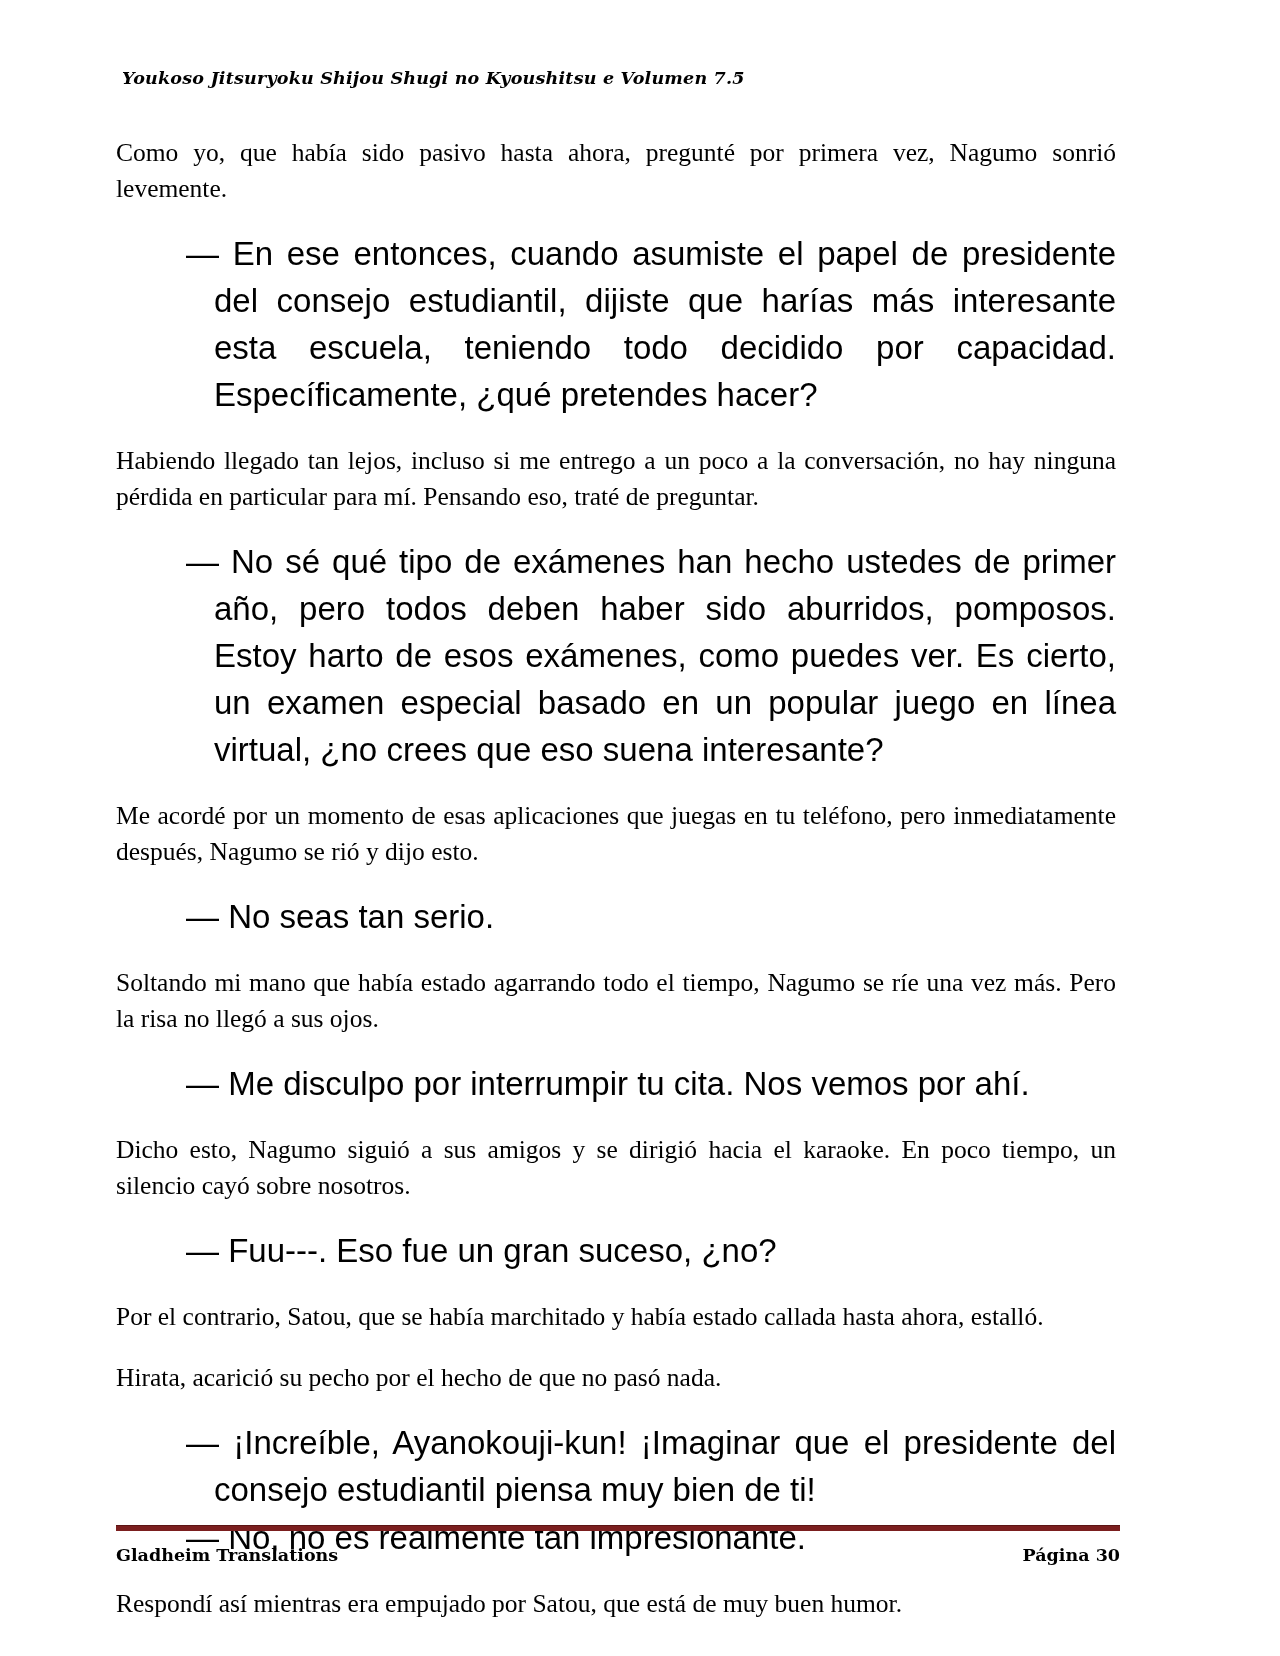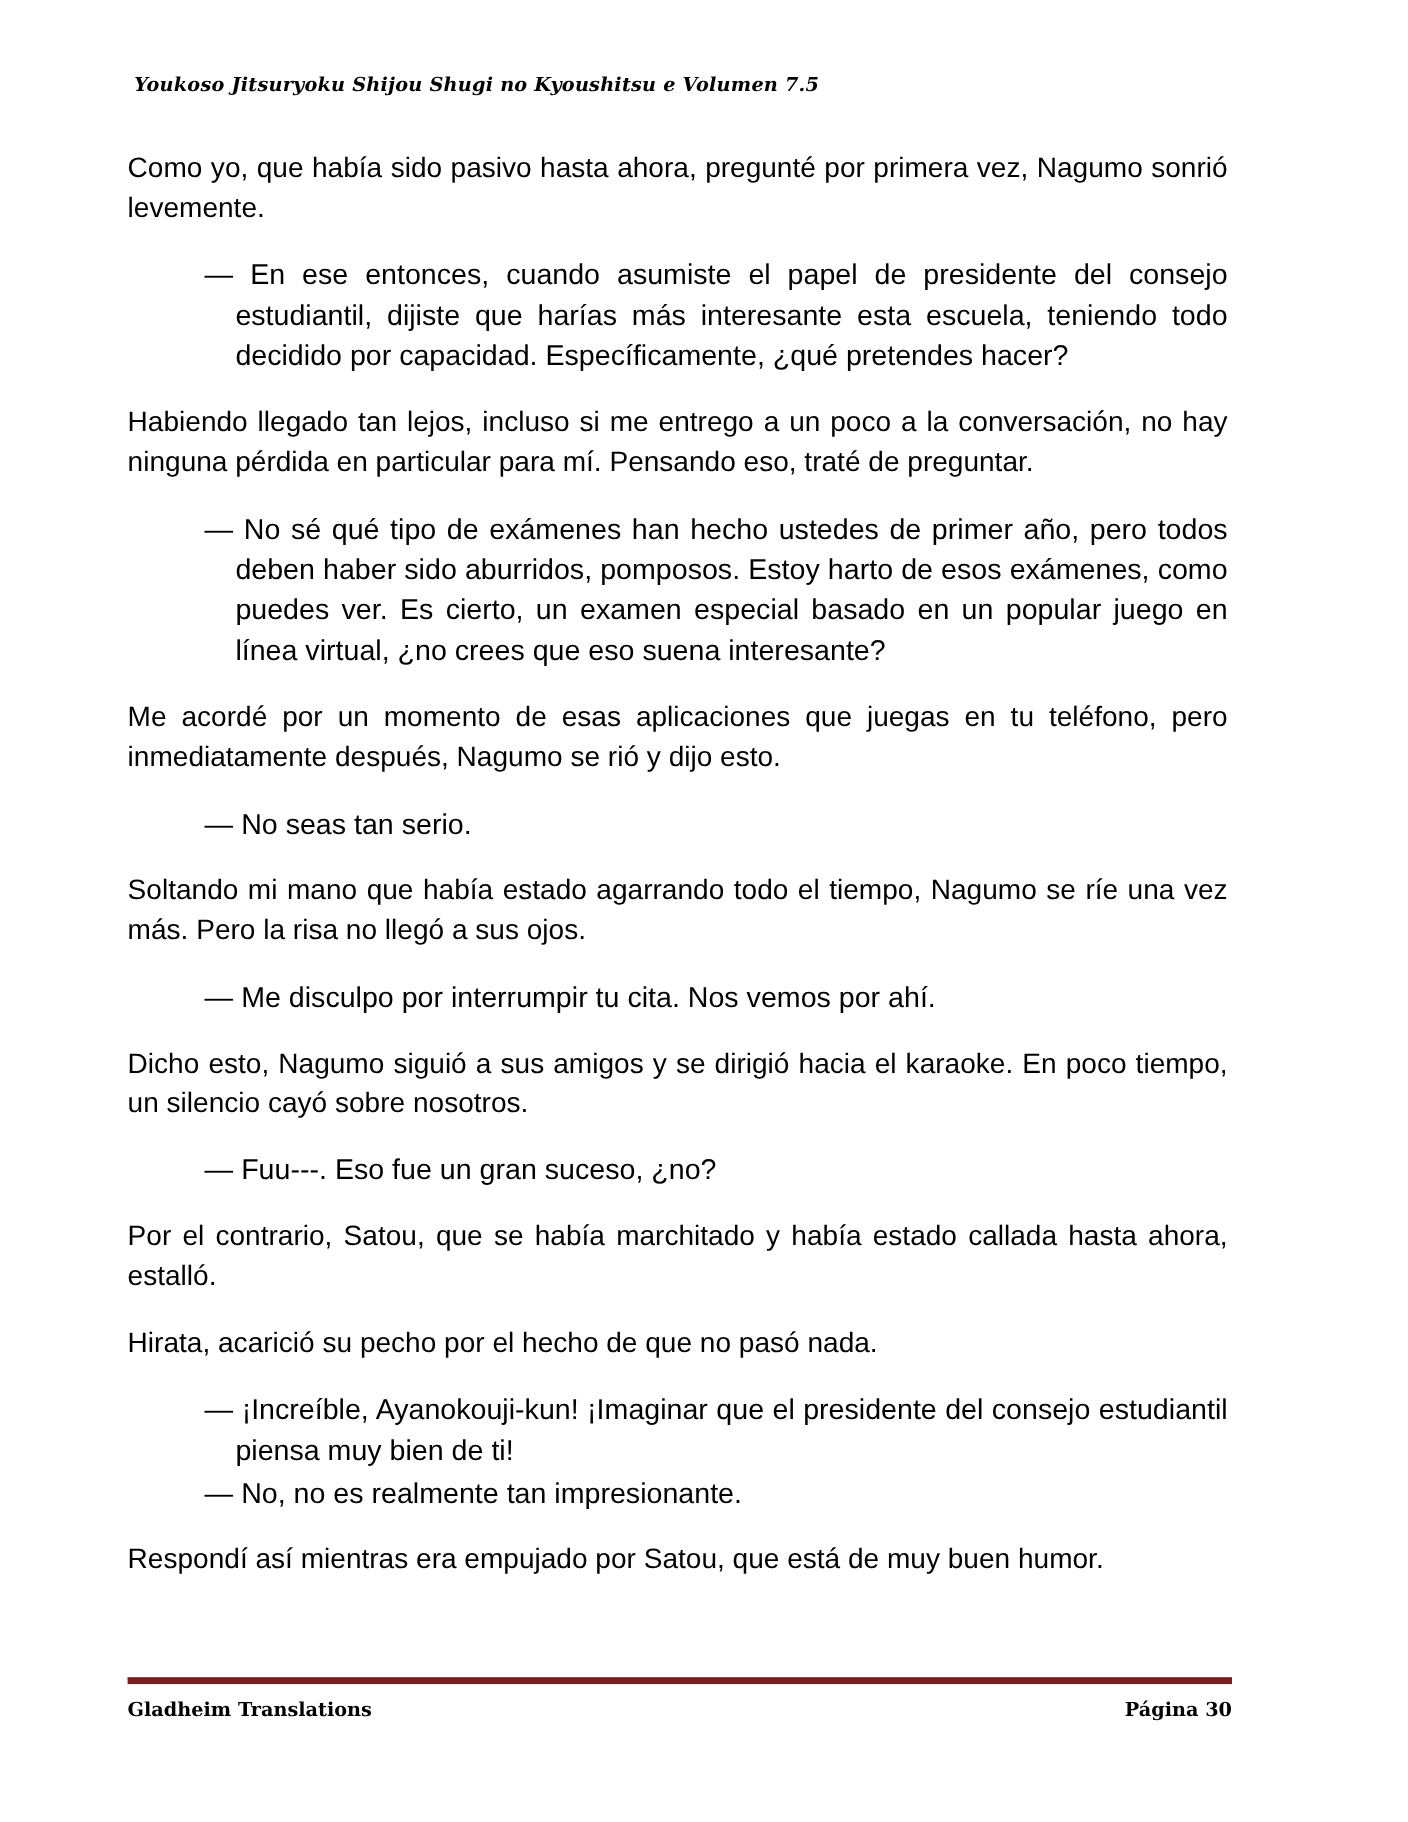--- a/index.html
+++ b/index.html
@@ -45,28 +45,29 @@
   p.para {
     margin: 0 0 24px 0;
     font-size: 25.5px;
     line-height: 1.42;
     text-align: justify;
     text-justify: inter-word;
     hyphens: none;
   }
   p.para.last-line-left {
     text-align-last: left;
+    font-family: Liberation Serif, serif;
   }
   .dialogue {
     margin: 0 0 24px 0;
     padding-left: 70px;
   }
   .dialogue p {
     margin: 0 0 2px 0;
-    font-size: 26px;
+    font-size: 33px;
     line-height: 1.42;
     text-align: justify;
     text-align-last: left;
   }
   .dialogue p.hang {
     text-indent: -28px;
     padding-left: 28px;
   }
   .footer-rule {
     position: absolute;

